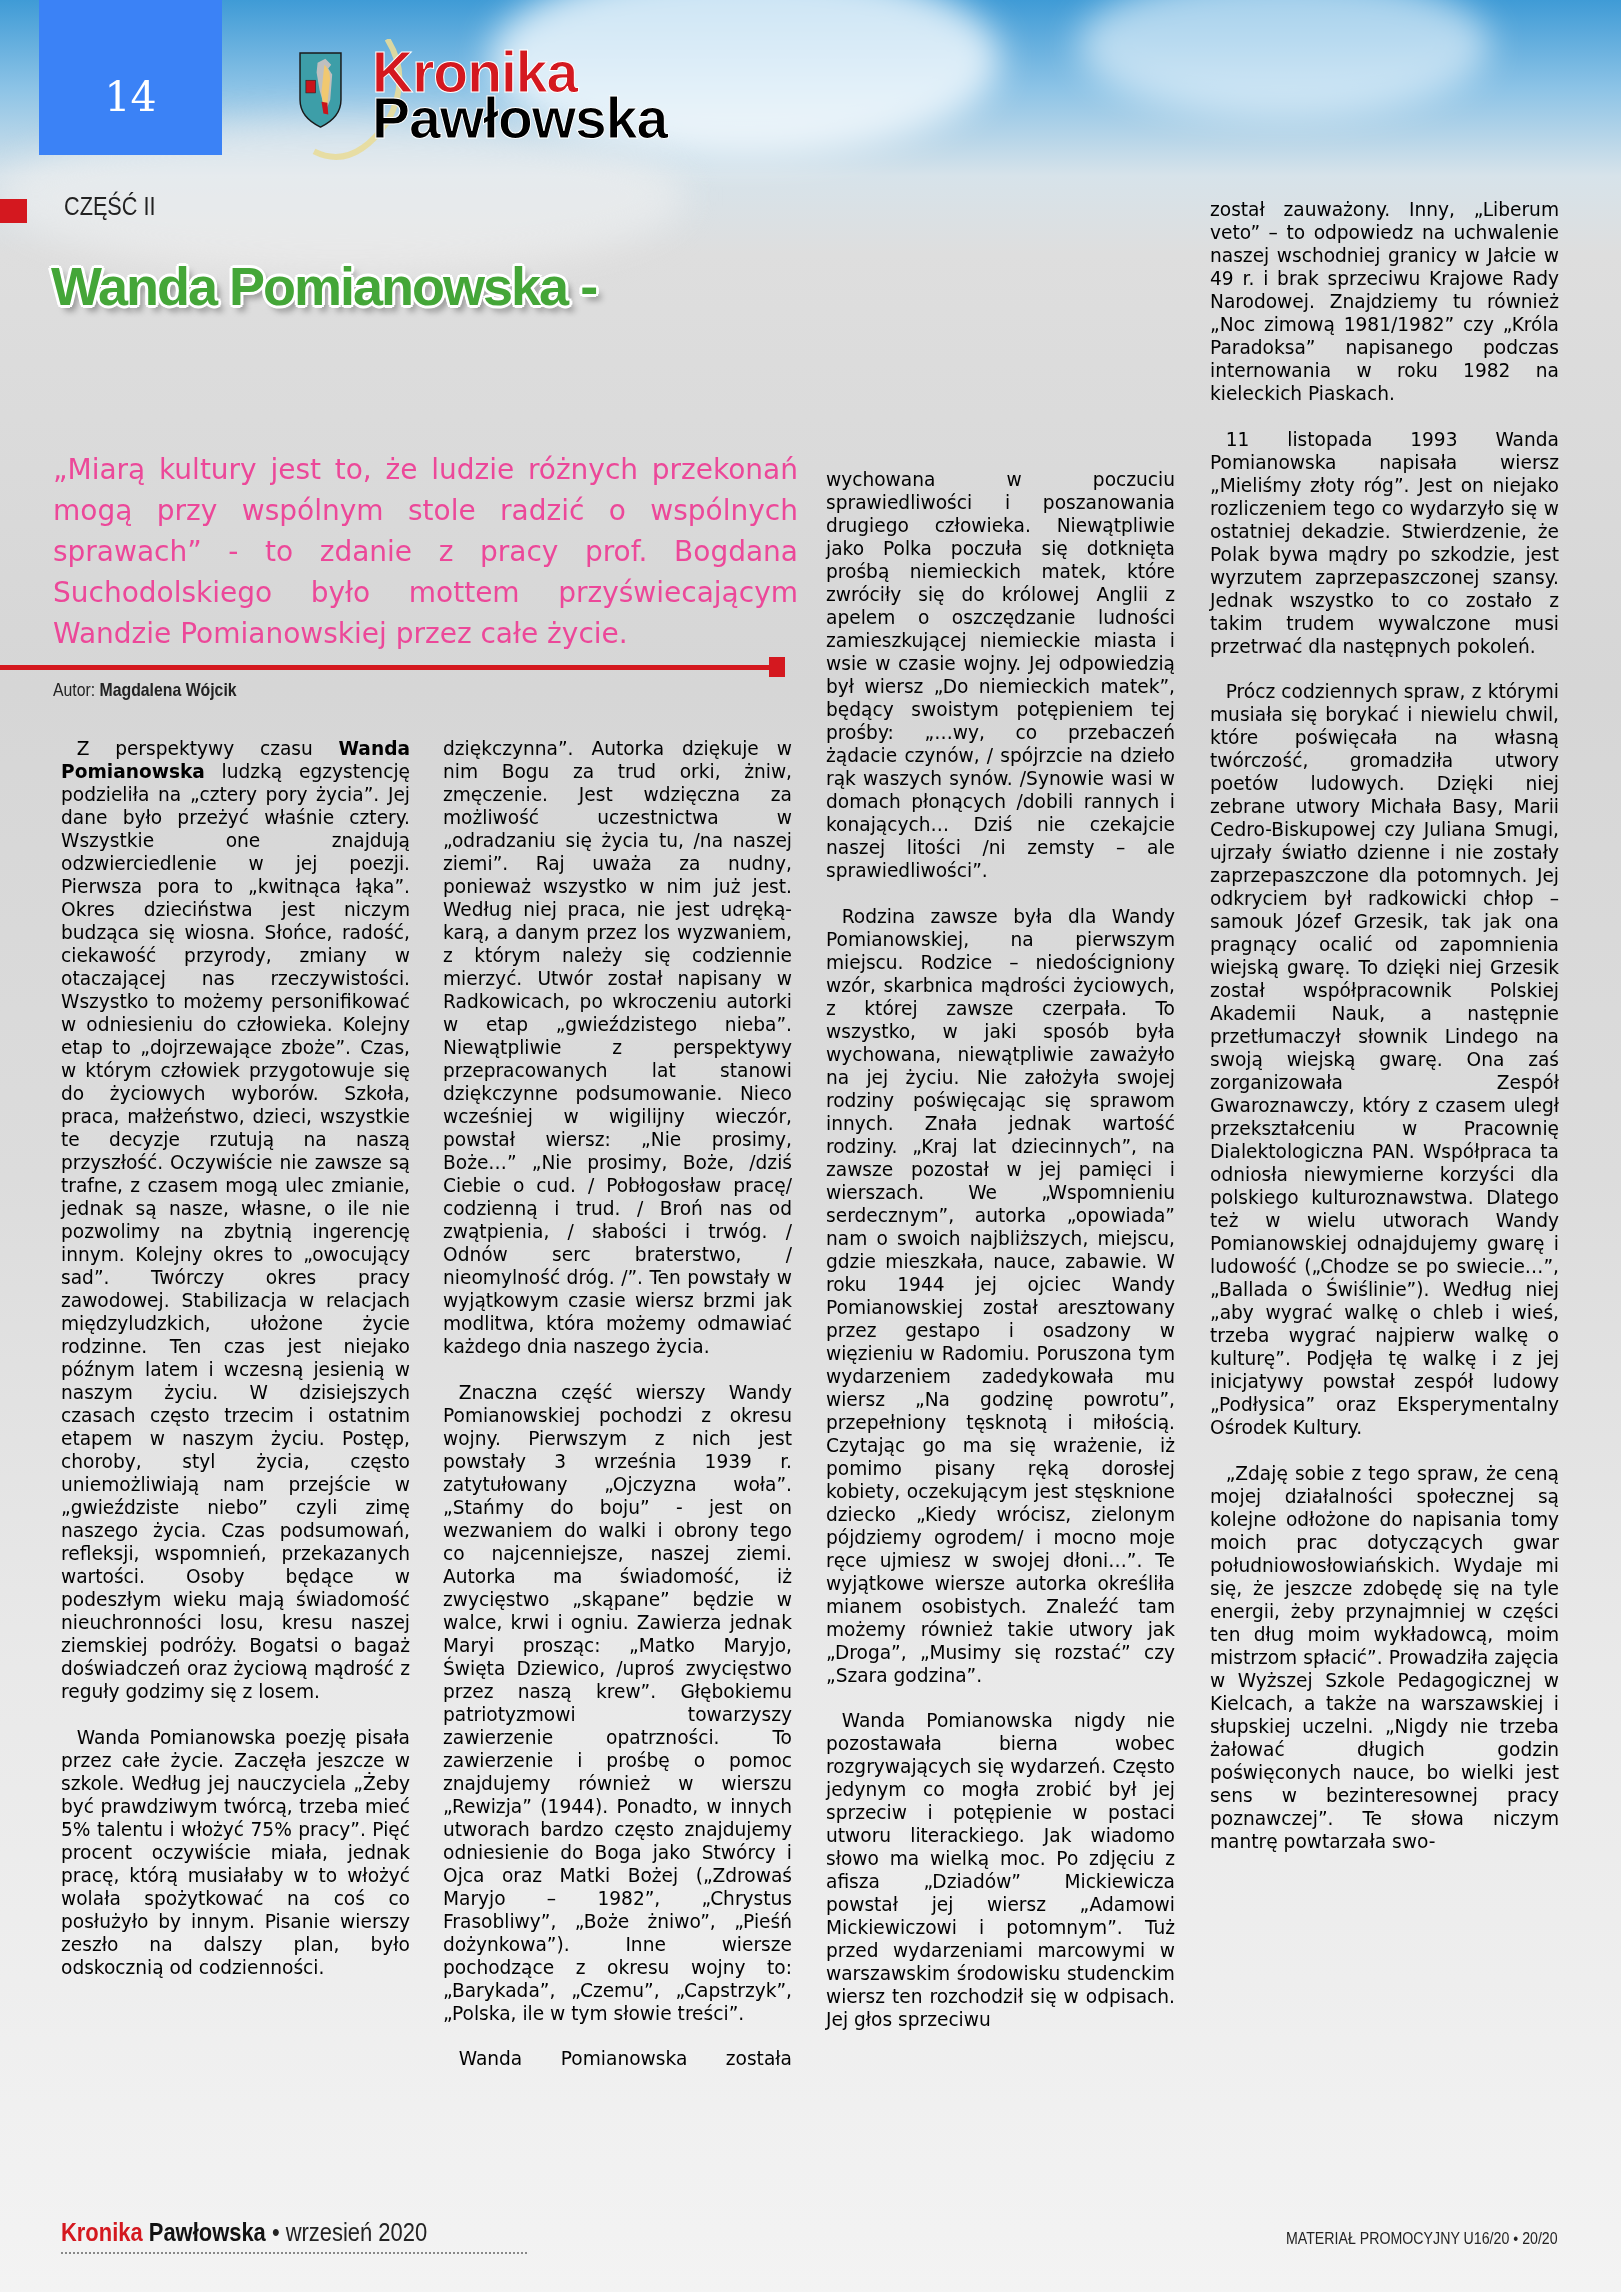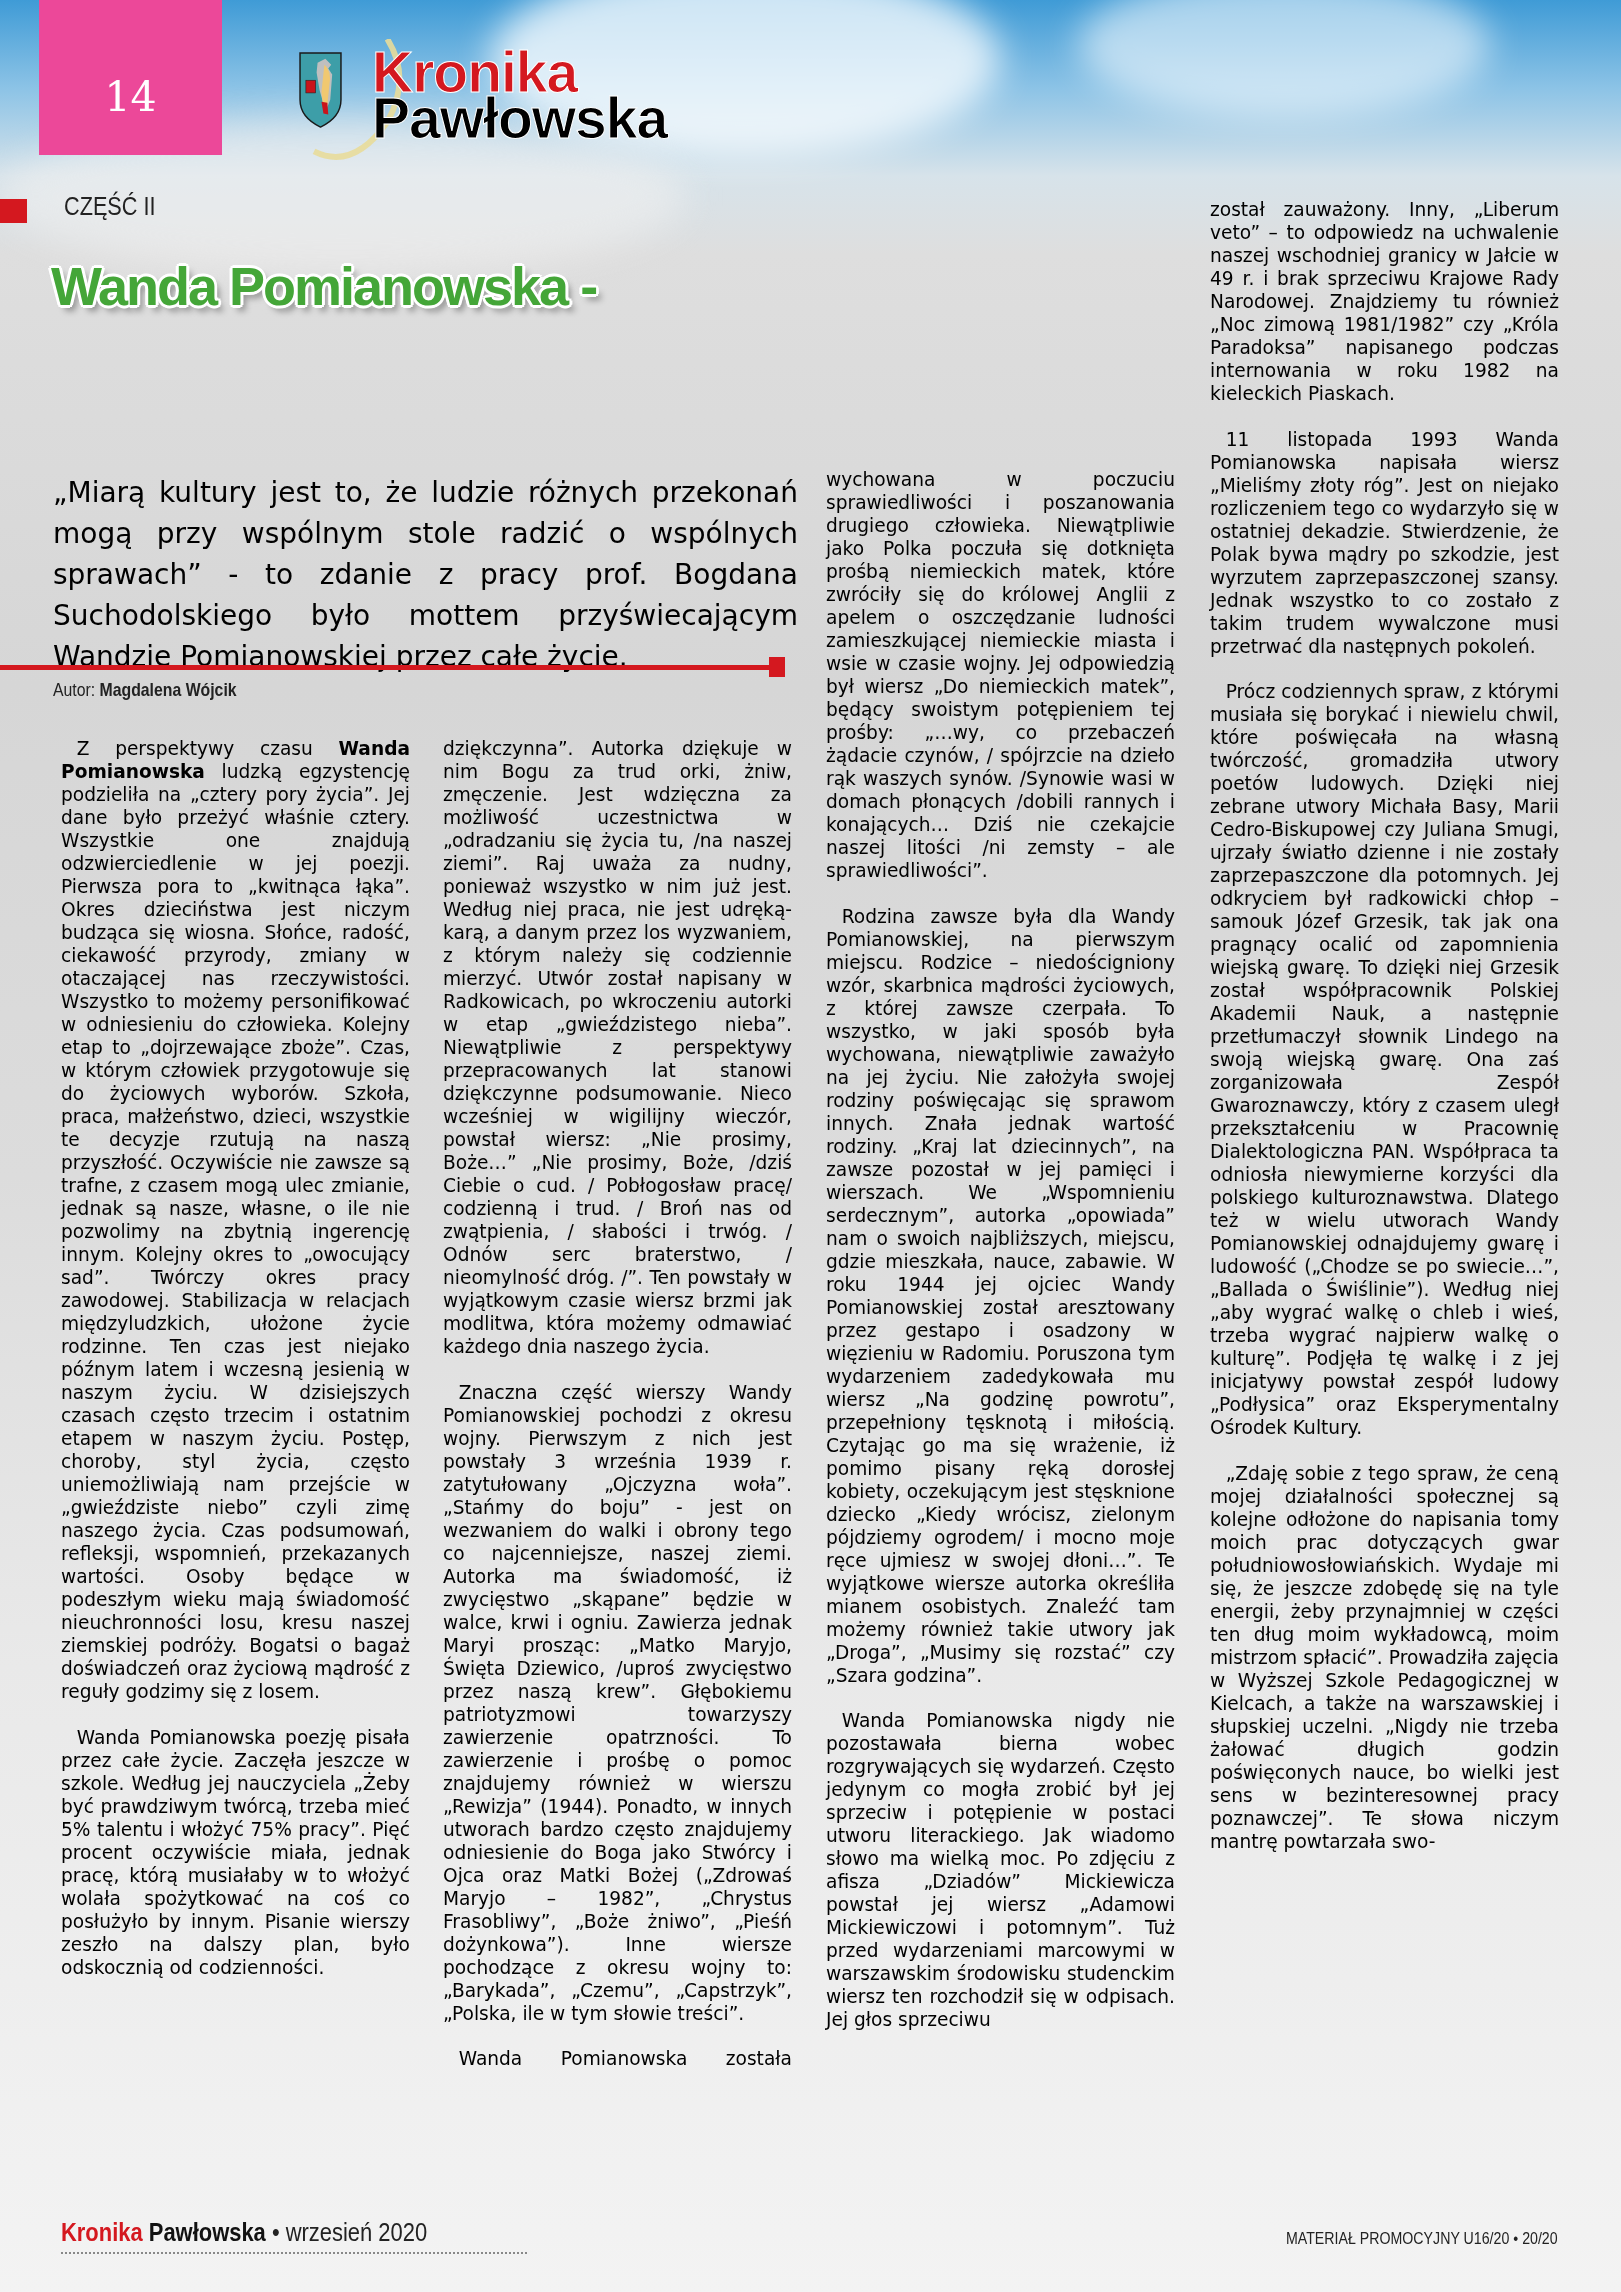--- a/index.html
+++ b/index.html
@@ -7,21 +7,21 @@
     width: 1621px; height: 2293px; position: relative; overflow: hidden;
     font-family: "DejaVu Sans", sans-serif;
     background: linear-gradient(180deg, #3f9bd6 0px, #8cc3e6 88px, #d7e3ea 176px, #dedede 255px, #d6d6d6 686px, #dcdcdc 1176px, #e9e9e9 1666px, #f3f3f3 2293px);
     color: #111;
   }
   .sky-cloud {
     position: absolute; border-radius: 50%; background: rgba(255,255,255,0.75); filter: blur(17.6px);
   }
   .page-num {
     position: absolute; left: 39px; top: 0; width: 183px; height: 155px;
-    background: #ec4899; color: #fff;
+    background: #3b82f6; color: #fff;
     font-family: "DejaVu Serif", serif; font-size: 41px;
     display: flex; align-items: center; justify-content: center; padding-top: 39px; box-sizing: border-box;
   }
   .logo { position: absolute; left: 294px; top: 39px; width: 470px; height: 118px; }
   .logo-arc { position: absolute; left: 0; top: 0; }
   .logo-shield { position: absolute; left: 3.9px; top: 11.8px; }
   .logo-k {
     position: absolute; left: 78px; top: 4.9px;
     font-family: "Liberation Sans", sans-serif; font-weight: 900; font-size: 57px; line-height: 1;
     color: #d4181f; letter-spacing: -1px;
@@ -39,23 +39,23 @@
     font-family: "Liberation Sans", sans-serif; font-size: 25.5px; color: #222; letter-spacing: 0px;
     transform: scaleX(0.85); transform-origin: left;
   }
   .headline {
     position: absolute; left: 51px; top: 243px; width: 1147px;
     font-family: "Liberation Sans", sans-serif; font-weight: 900; font-size: 54px; line-height: 86px;
     color: #44a638; letter-spacing: -2px;
     text-shadow: 2.9px 0 0 #fff, -2.9px 0 0 #fff, 0 2.9px 0 #fff, 0 -2.9px 0 #fff, 2px 2px 0 #fff, -2px -2px 0 #fff, 2px -2px 0 #fff, -2px 2px 0 #fff, 4.9px 5.9px 5.9px rgba(0,0,0,0.35);
   }
   .lead {
-    position: absolute; left: 53px; top: 472px; width: 745px;
+    position: absolute; left: 53px; top: 449px; width: 745px;
     font-family: "DejaVu Sans", sans-serif; font-size: 28px; line-height: 41px;
-    color: #000000; text-align: justify; font-weight: 500;
+    color: #ec4899; text-align: justify; font-weight: 500;
   }
   .rule { position: absolute; left: 0; top: 665px; width: 779px; height: 4.9px; background: #d4181f; }
   .rule-cap { position: absolute; left: 769px; top: 657px; width: 15.7px; height: 19.6px; background: #d4181f; }
   .byline {
     position: absolute; left: 53px; top: 679px;
     font-family: "Liberation Sans", sans-serif; font-size: 18.6px; color: #222;
     transform: scaleX(0.85); transform-origin: left;
   }
   .byline b { font-weight: bold; }
   .col {

